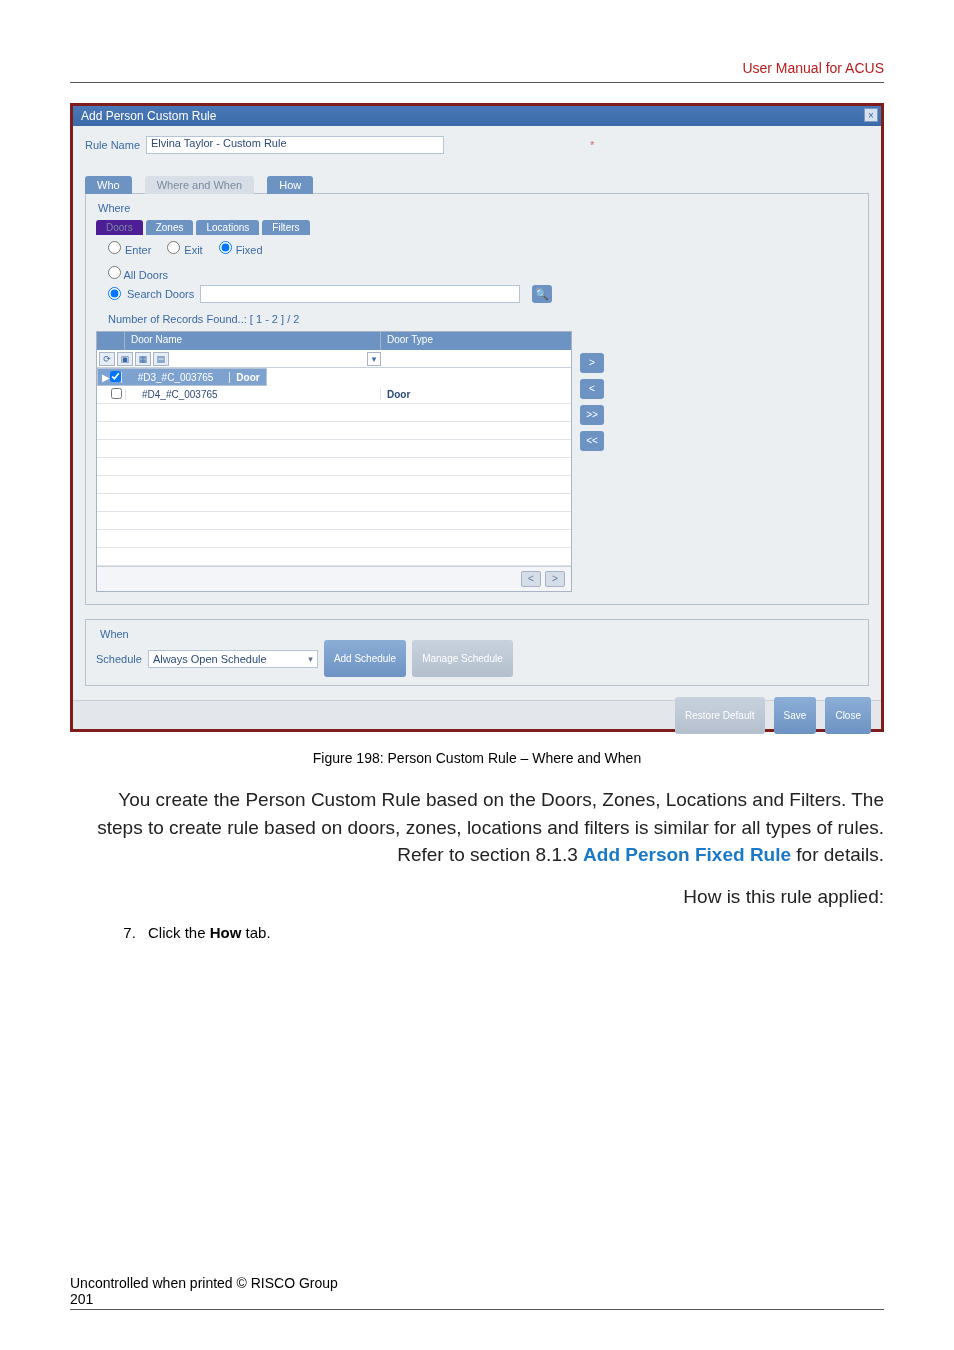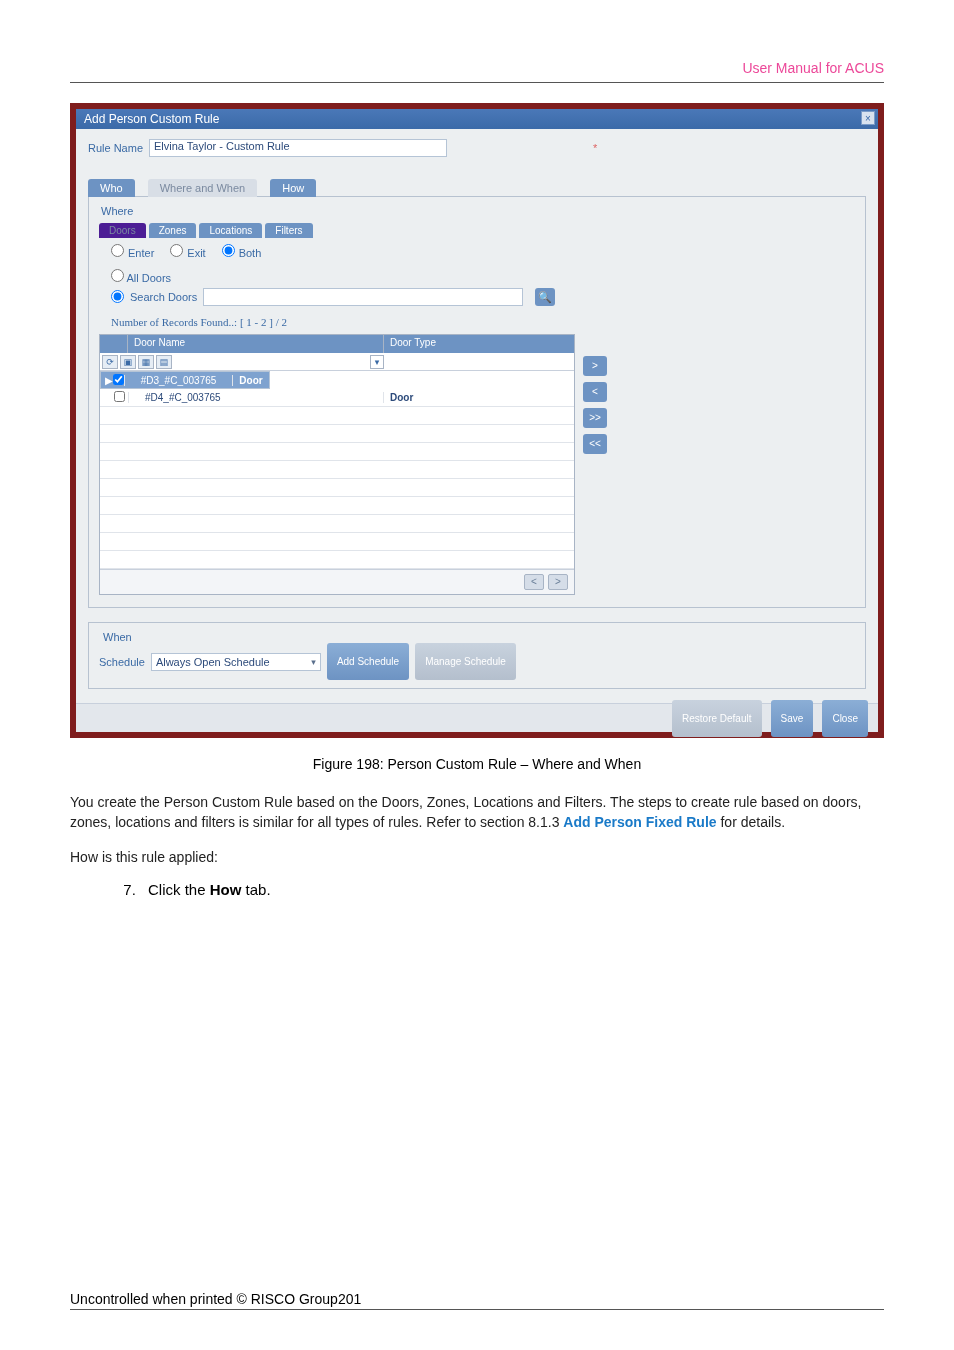--- a/index.html
+++ b/index.html
@@ -1,41 +1,41 @@
 <!DOCTYPE html>
 <html><head>
 <meta charset="utf-8">
 <style>
   * { box-sizing: border-box; margin: 0; padding: 0; }
   body { font-family: Arial, sans-serif; background: #fff; width: 954px; }
   .page { padding: 60px 70px 40px 70px; min-height: 1350px; position: relative; }
-  .header-right { text-align: right; font-size: 14px; color: #ec4899; padding-bottom: 6px; border-bottom: 1px solid #555; margin-bottom: 20px; }
+  .header-right { text-align: right; font-size: 14px; color: #b91c1c; padding-bottom: 6px; border-bottom: 1px solid #555; margin-bottom: 20px; }
   .screenshot-wrap { margin: 10px 0 18px 0; }
 
-  .dialog { border: 6px solid #7f1d1d; background: #eceff1; font-size: 11px; color: #2c4a7a; }
+  .dialog { border: 3px solid #7f1d1d; background: #eceff1; font-size: 11px; color: #2c4a7a; }
   .dlg-title { background: linear-gradient(#4a78b8, #3b6aa8); color: #fff; padding: 3px 8px; font-size: 12px; position: relative; }
   .dlg-close { position: absolute; right: 3px; top: 2px; width: 14px; height: 14px; background: #d8e2ef; color: #3a6aa8; font-size: 10px; text-align: center; line-height: 14px; border: 1px solid #7a9bc8; }
   .dlg-body { padding: 10px 12px 14px 12px; background: #eceff1; }
   .row { display: flex; align-items: center; gap: 6px; margin-bottom: 8px; }
   .lbl { color: #3a6aa5; }
   .tinput { border: 1px solid #b5c4d6; background: #fff; height: 18px; padding: 0 4px; }
   .tabs { display: flex; gap: 13px; margin-top: 22px; }
   .tab { padding: 3px 12px; background: #6d93c3; color: #fff; border-radius: 3px 3px 0 0; font-size: 11px; }
   .tab.disabled { background: #d8dee6; color: #7b8aa0; }
   .group { border: 1px solid #b7c2d0; background: #eceff1; padding: 8px 10px 12px 10px; margin-top: -1px; }
   .group-title { margin-top: -16px; margin-left: -2px; background: #eceff1; display: inline-block; padding: 0 4px; color: #3a6aa5; font-size: 11px; }
   .subtabs { display: flex; gap: 3px; margin: 6px 0 6px 0; }
   .subtab { padding: 2px 10px; background: #6d93c3; color: #fff; border-radius: 3px 3px 0 0; font-size: 10px; }
   .subtab.disabled { background: #4c1d95; color: #7b8aa0; }
   .radgroup { display: flex; gap: 16px; margin: 4px 0 10px 12px; color: #3a6aa5; font-size: 11px; }
   .rad input { margin-right: 4px; }
   .searchrow { display: flex; align-items: center; gap: 6px; margin: 4px 0 10px 12px; }
   .searchrow .tinput { width: 320px; }
   .sq-icn { width: 20px; height: 18px; background: #6d93c3; border-radius: 3px; display: inline-flex; align-items: center; justify-content: center; color: #fff; font-size: 11px; margin-left: 6px;}
-  .recct { margin: 0 0 6px 12px; color: #3a6aa5; font-family: Liberation Serif, serif; }
+  .recct { margin: 0 0 6px 12px; color: #3a6aa5; }
 
   .datagrid { display: flex; gap: 8px; }
   .grid { width: 476px; border: 1px solid #a8b4c5; background: #fff; }
   .ghead { display: flex; background: #6d93c3; color: #fff; font-size: 10px; }
   .gh1 { width: 28px; border-right: 1px solid #a8b4c5; height: 18px; }
   .gh2 { flex: 1; padding: 2px 6px; border-right: 1px solid #a8b4c5; }
   .gh3 { width: 190px; padding: 2px 6px; }
   .toolrow { display: flex; border-bottom: 1px solid #c8d0dc; height: 18px; align-items: center; }
   .tool { width: 16px; height: 14px; border: 1px solid #a8b4c5; background: #e6edf5; margin-left: 2px; font-size: 9px; text-align: center; line-height: 12px; color: #3a6aa5; }
   .dd { width: 14px; height: 14px; border: 1px solid #a8b4c5; background: #fff; margin-left: 6px; font-size: 9px; text-align: center; line-height: 12px; color: #3a6aa5; }
@@ -59,27 +59,27 @@
   .whenrow { display: flex; align-items: center; gap: 6px; }
   .sel { border: 1px solid #b5c4d6; background: #fff; height: 18px; width: 170px; padding: 0 4px; display: flex; align-items: center; justify-content: space-between; }
   .sel .caret { font-size: 9px; color: #5a6f8c; }
   .btn { padding: 13px 10px; background: linear-gradient(#8baed6,#6d93c3); color: #fff; border-radius: 3px; font-size: 10px; }
   .btn.dis { background: linear-gradient(#c8d2de,#b4bfcd); }
 
   .footer-btns { text-align: right; padding: 8px 10px; background: #e3e7ec; border-top: 1px solid #c8d0dc; }
   .footer-btns .btn { margin-left: 6px; }
 
   .caption { text-align: center; font-weight: normal; font-size: 14px; margin: 14px 0 20px 0; }
-  .body-para { font-size: 14px; color: #222; line-height: 1.45; margin-bottom: 14px; }
+  .body-para { font-size: 19px; color: #222; line-height: 1.45; margin-bottom: 14px; text-align: right; }
   .link { color: #1a7ac8; font-weight: bold; }
   ol { margin-left: 70px; font-size: 15px; }
   ol li { padding-left: 8px; }
   .b { font-weight: bold; }
 
-  .page-footer { position: absolute; bottom: 40px; left: 70px; right: 70px; display: flex; justify-content: flex-start; font-size: 14px; border-bottom: 1px solid #555; padding-bottom: 2px; }
+  .page-footer { position: absolute; bottom: 40px; left: 70px; right: 70px; display: flex; justify-content: space-between; font-size: 14px; border-bottom: 1px solid #555; padding-bottom: 2px; flex-direction: column; }
 </style>
 </head>
 <body>
 
 <div class="page">
   <div class="header-right">User Manual for ACUS</div>
 
   <div class="screenshot-wrap">
     <div class="dialog">
       <div class="dlg-title">
@@ -105,21 +105,21 @@
           <div class="subtabs">
             <div class="subtab disabled">Doors</div>
             <div class="subtab">Zones</div>
             <div class="subtab">Locations</div>
             <div class="subtab">Filters</div>
           </div>
 
           <div class="radgroup">
             <label class="rad"><input type="radio" name="dir" style=""><span>Enter</span></label>
             <label class="rad"><input type="radio" name="dir" style=""><span>Exit</span></label>
-            <label class="rad"><input type="radio" name="dir" checked="" style=""><span>Both</span></label>
+            <label class="rad"><input type="radio" name="dir" checked="" style=""><span>Fixed</span></label>
           </div>
 
           <div style="margin-left:12px;color:#3a6aa5">
             <input type="radio" name="doorsel" style=""> <span>All Doors</span>
           </div>
 
           <div class="searchrow">
             <span><input type="radio" name="doorsel" checked="" style=""></span>
             <span class="lbl">Search Doors</span>
             <div class="tinput" style="width:320px"></div>

